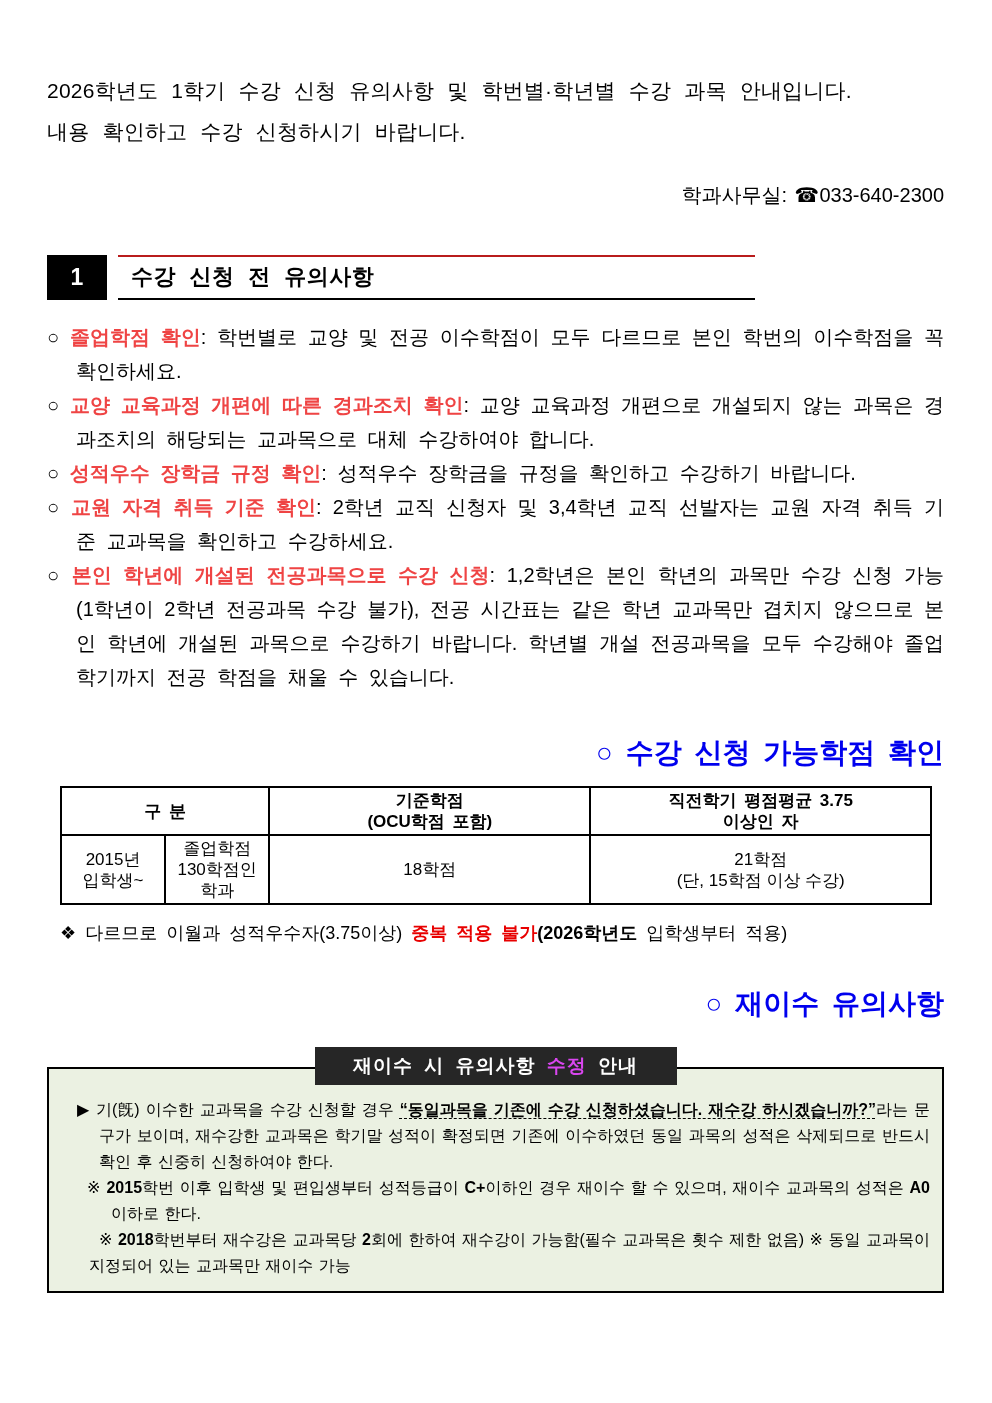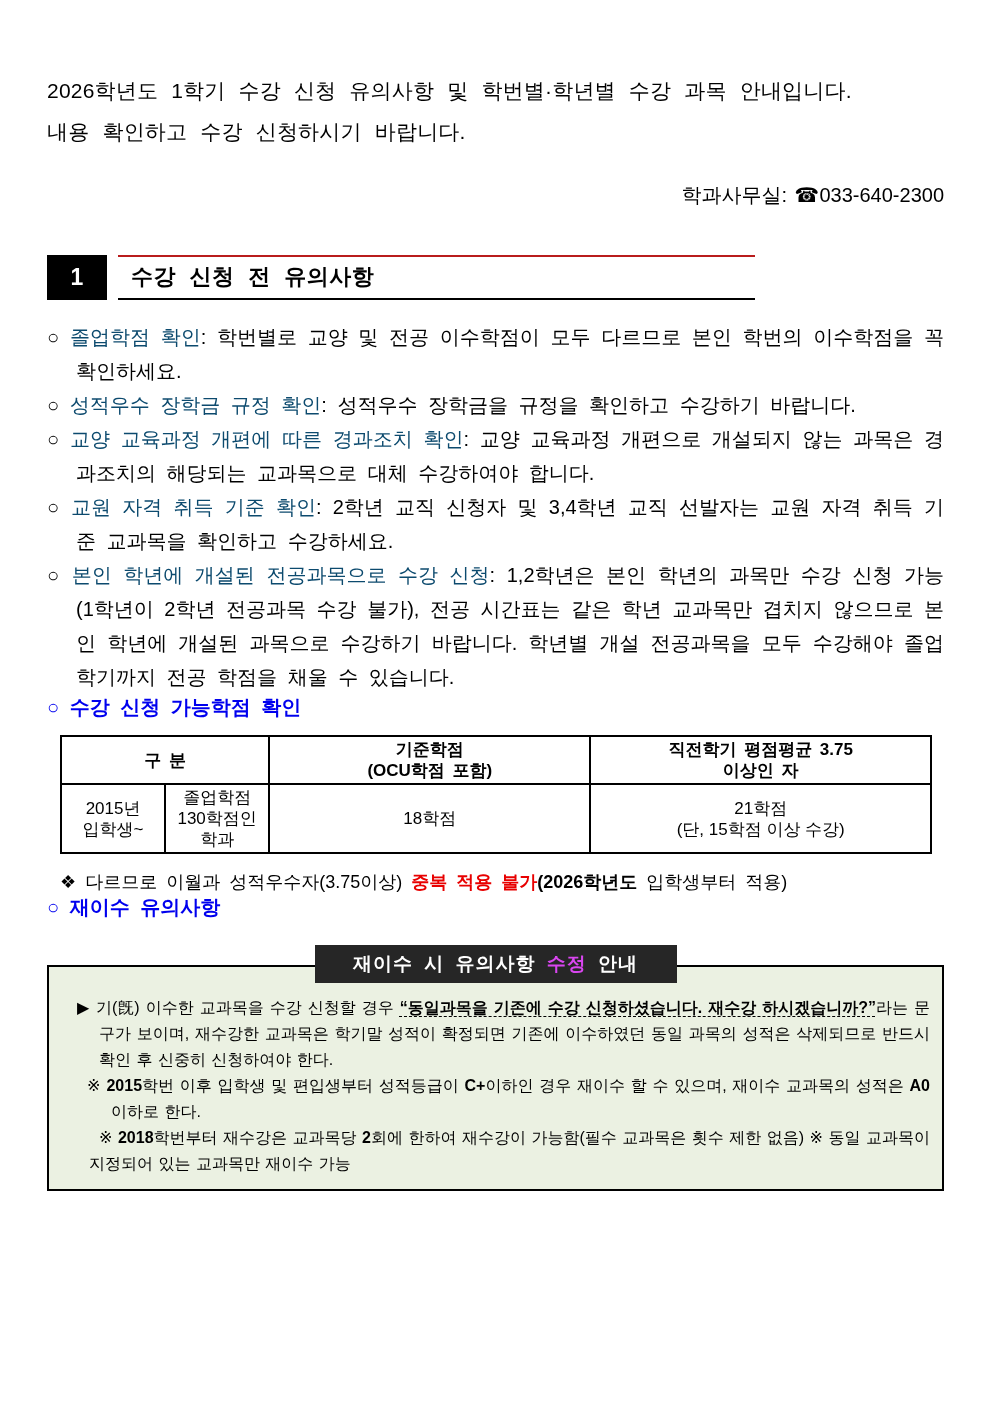--- a/index.html
+++ b/index.html
@@ -29,23 +29,23 @@
   }
   .sec-title { font-size:22px; font-weight:bold; word-spacing:7px; letter-spacing:0.5px; }
 
   .bullets { margin-top:20px; }
   .bullet {
     margin:0; font-size:20px; line-height:34px;
     text-align:justify; word-spacing:5px;
     padding-left:29px; text-indent:-29px;
   }
   .mk { color:#000; }
-  .lb { color:#0c4a6e; font-weight:normal; }
+  .lb { color:#ef4444; font-weight:bold; }
 
-  .sub-head { font-size:20px; font-weight:bold; color:#0000ee; word-spacing:5px; }
+  .sub-head { margin-top:40px; font-size:28px; font-weight:bold; color:#0000ee; word-spacing:5px;text-align:right; }
   .sub-head .mk { color:#0000ee; font-weight:normal; }
 
   .credit-table { margin:14px 0 0 13px; border-collapse:collapse; width:872px; font-size:17px; table-layout:fixed; }
   .credit-table th, .credit-table td {
     border:2px solid #000; text-align:center; vertical-align:middle;
     padding:2px 4px; line-height:21px; height:44px; box-sizing:border-box;
   }
   .credit-table th { font-weight:bold; word-spacing:3px; }
   .col1 { width:140px; } .col2 { width:283px; } .col3 { width:216px; } .col4 { width:229px; }
 
@@ -90,22 +90,22 @@
 
   <div class="sec-header">
     <div class="sec-num">1</div>
     <div class="sec-rule">
       <div class="sec-title">수강 신청 전 유의사항</div>
     </div>
   </div>
 
   <div class="bullets">
     <p class="bullet"><span class="mk">○</span> <span class="lb">졸업학점 확인</span><span>: </span><span>학번별로 교양 및 전공 이수학점이 모두 다르므로 본인 학번의 이수학점을 꼭 확인하세요.</span></p>
+    <p class="bullet"><span class="mk">○</span> <span class="lb">교양 교육과정 개편에 따른 경과조치 확인</span><span>: </span><span>교양 교육과정 개편으로 개설되지 않는 과목은 경과조치의 해당되는 교과목으로 대체 수강하여야 합니다.</span></p>
     <p class="bullet"><span class="mk">○</span> <span class="lb">성적우수 장학금 규정 확인</span><span>: </span><span>성적우수 장학금을 규정을 확인하고 수강하기 바랍니다.</span></p>
-    <p class="bullet"><span class="mk">○</span> <span class="lb">교양 교육과정 개편에 따른 경과조치 확인</span><span>: </span><span>교양 교육과정 개편으로 개설되지 않는 과목은 경과조치의 해당되는 교과목으로 대체 수강하여야 합니다.</span></p>
     <p class="bullet"><span class="mk">○</span> <span class="lb">교원 자격 취득 기준 확인</span><span>: </span><span>2학년 교직 신청자 및 3,4학년 교직 선발자는 교원 자격 취득 기준 교과목을 확인하고 수강하세요.</span></p>
     <p class="bullet"><span class="mk">○</span> <span class="lb">본인 학년에 개설된 전공과목으로 수강 신청</span><span>: </span><span>1,2학년은 본인 학년의 과목만 수강 신청 가능 (1학년이 2학년 전공과목 수강 불가), 전공 시간표는 같은 학년 교과목만 겹치지 않으므로 본인 학년에 개설된 과목으로 수강하기 바랍니다. 학년별 개설 전공과목을 모두 수강해야 졸업학기까지 전공 학점을 채울 수 있습니다.</span></p>
   </div>
 
   <div class="sub-head"><span class="mk">○</span> <span>수강 신청 가능학점 확인</span></div>
 
   <table class="credit-table">
     <tbody>
         <tr>
       <th class="col1" colspan="2">구   분</th>

